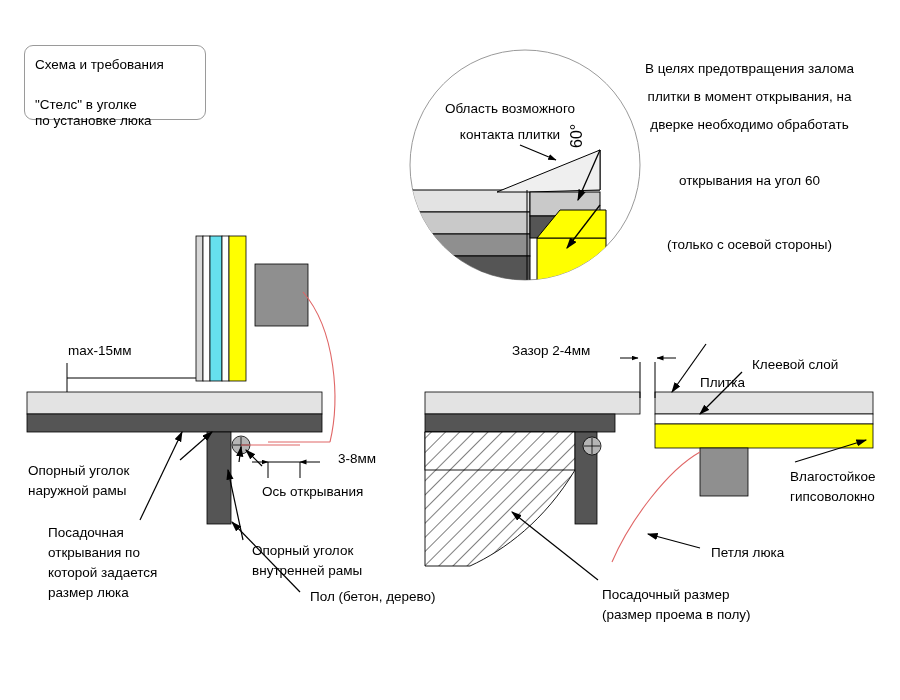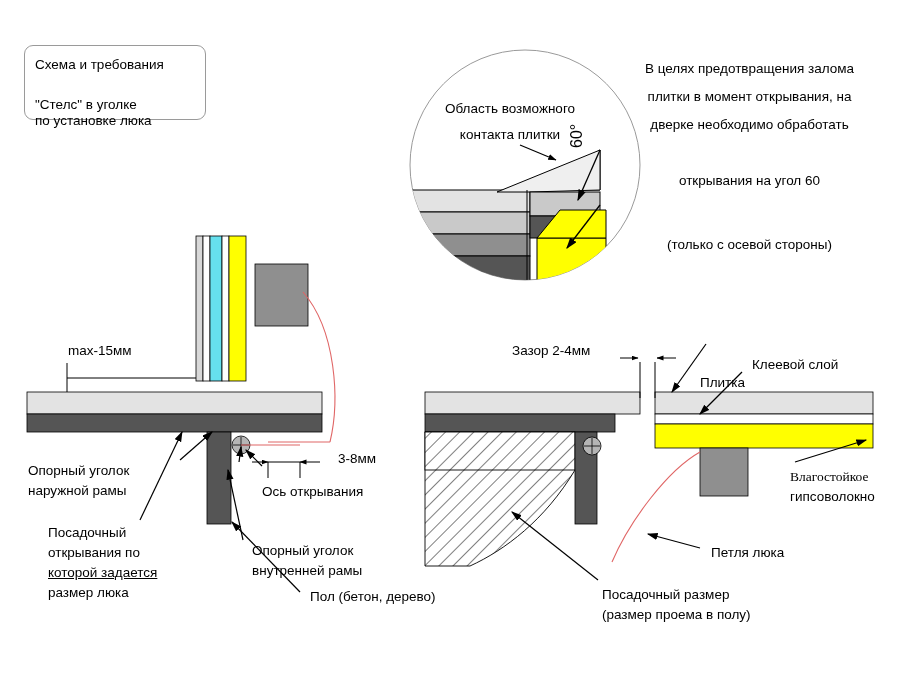--- a/index.html
+++ b/index.html
@@ -181,32 +181,32 @@
   <div class="lbl" style="left:566px; top:148px; transform:rotate(-90deg); transform-origin:left top; font-size:16px;">60°</div>
 
   <div class="lbl" style="left:52px; top:342px;margin-left:16px;">max-15мм</div>
   <div class="lbl" style="left:338px; top:450px;">3-8мм</div>
 
   <div class="lbl" style="left:28px; top:462px;">Опорный уголок</div>
   <div class="lbl" style="left:28px; top:482px;">наружной рамы</div>
 
   <div class="lbl" style="left:262px; top:483px;">Ось открывания</div>
 
-  <div class="lbl" style="left:48px; top:524px;">Посадочный</div>
+  <div class="lbl" style="left:48px; top:524px;">Посадочная</div>
   <div class="lbl" style="left:48px; top:544px;">открывания по</div>
-  <div class="lbl" style="left:48px; top:564px;text-decoration:underline;">которой задается</div>
+  <div class="lbl" style="left:48px; top:564px;">которой задается</div>
   <div class="lbl" style="left:48px; top:584px;">размер люка</div>
 
   <div class="lbl" style="left:252px; top:542px;">Опорный уголок</div>
   <div class="lbl" style="left:252px; top:562px;">внутренней рамы</div>
 
   <div class="lbl" style="left:310px; top:588px;">Пол (бетон, дерево)</div>
 
   <div class="lbl" style="left:512px; top:342px;">Зазор 2-4мм</div>
   <div class="lbl" style="left:700px; top:330px;margin-top:44px;">Плитка</div>
   <div class="lbl" style="left:740px; top:356px;margin-left:12px;">Клеевой слой</div>
-  <div class="lbl" style="left:790px; top:468px;font-family:Liberation Serif, serif;">Влагостойкое</div>
+  <div class="lbl" style="left:790px; top:468px;">Влагостойкое</div>
   <div class="lbl" style="left:790px; top:488px;">гипсоволокно</div>
   <div class="lbl" style="left:700px; top:544px;margin-left:11px;">Петля люка</div>
   <div class="lbl" style="left:602px; top:586px;">Посадочный размер</div>
   <div class="lbl" style="left:602px; top:606px;">(размер проема в полу)</div>
 
 </div>
 
 </body></html>

